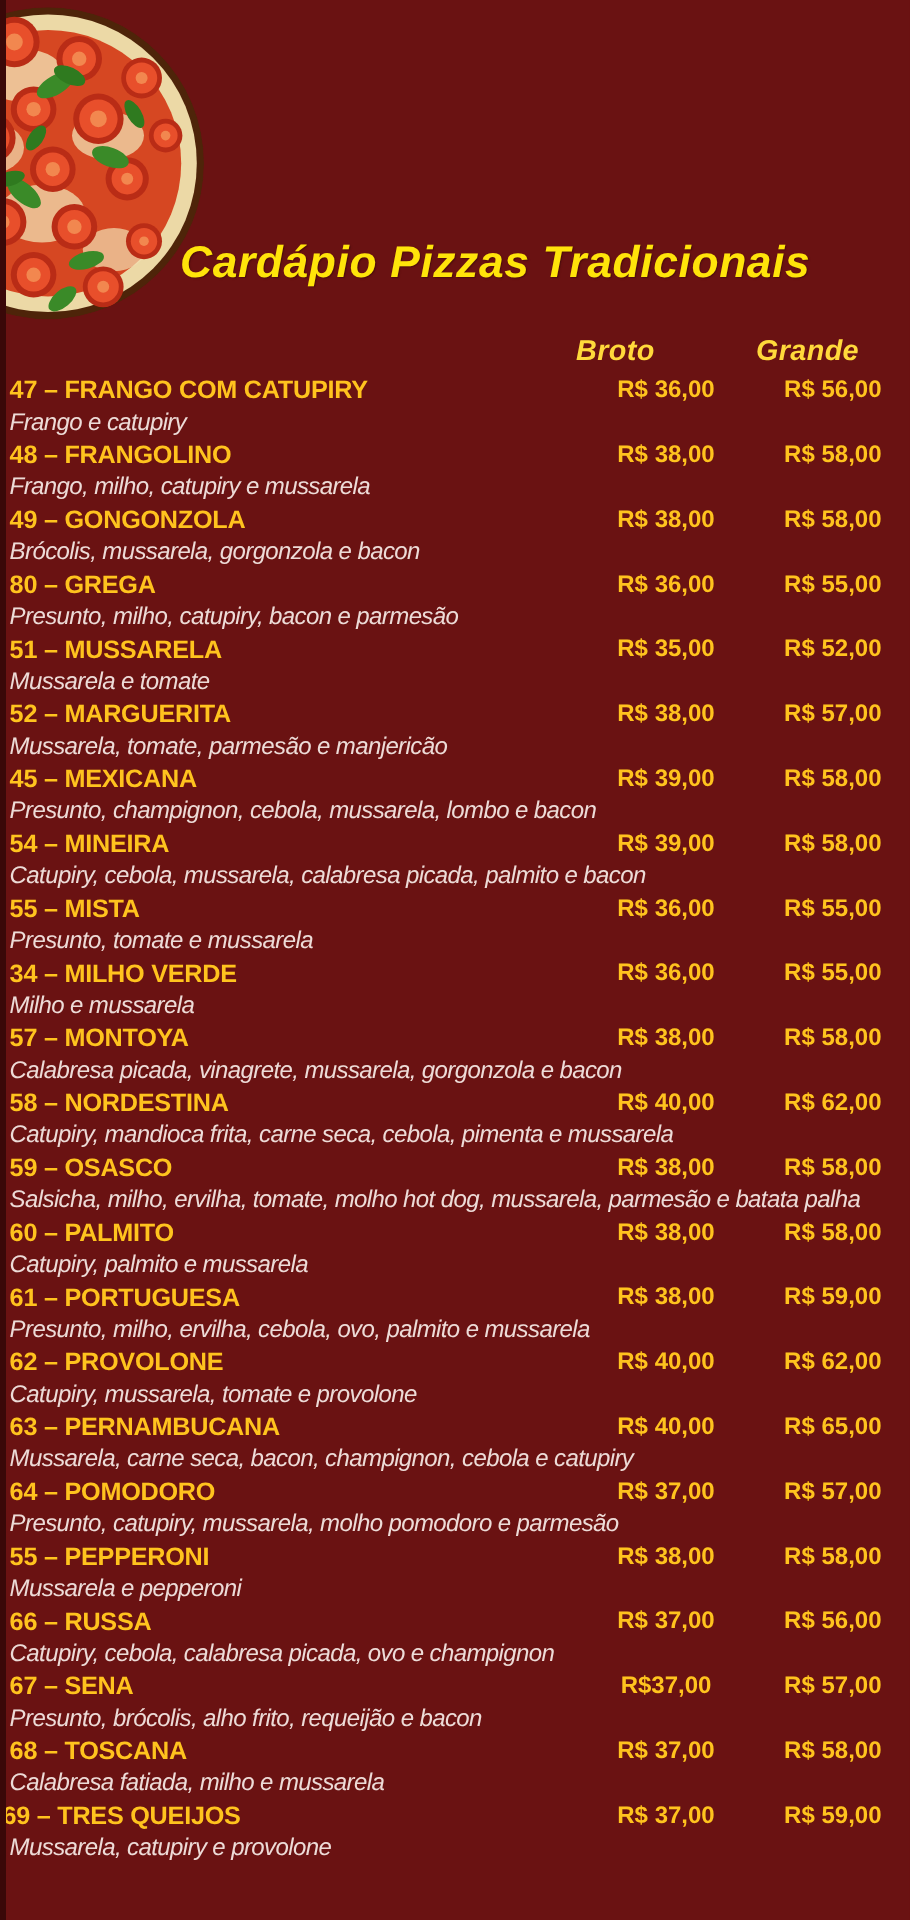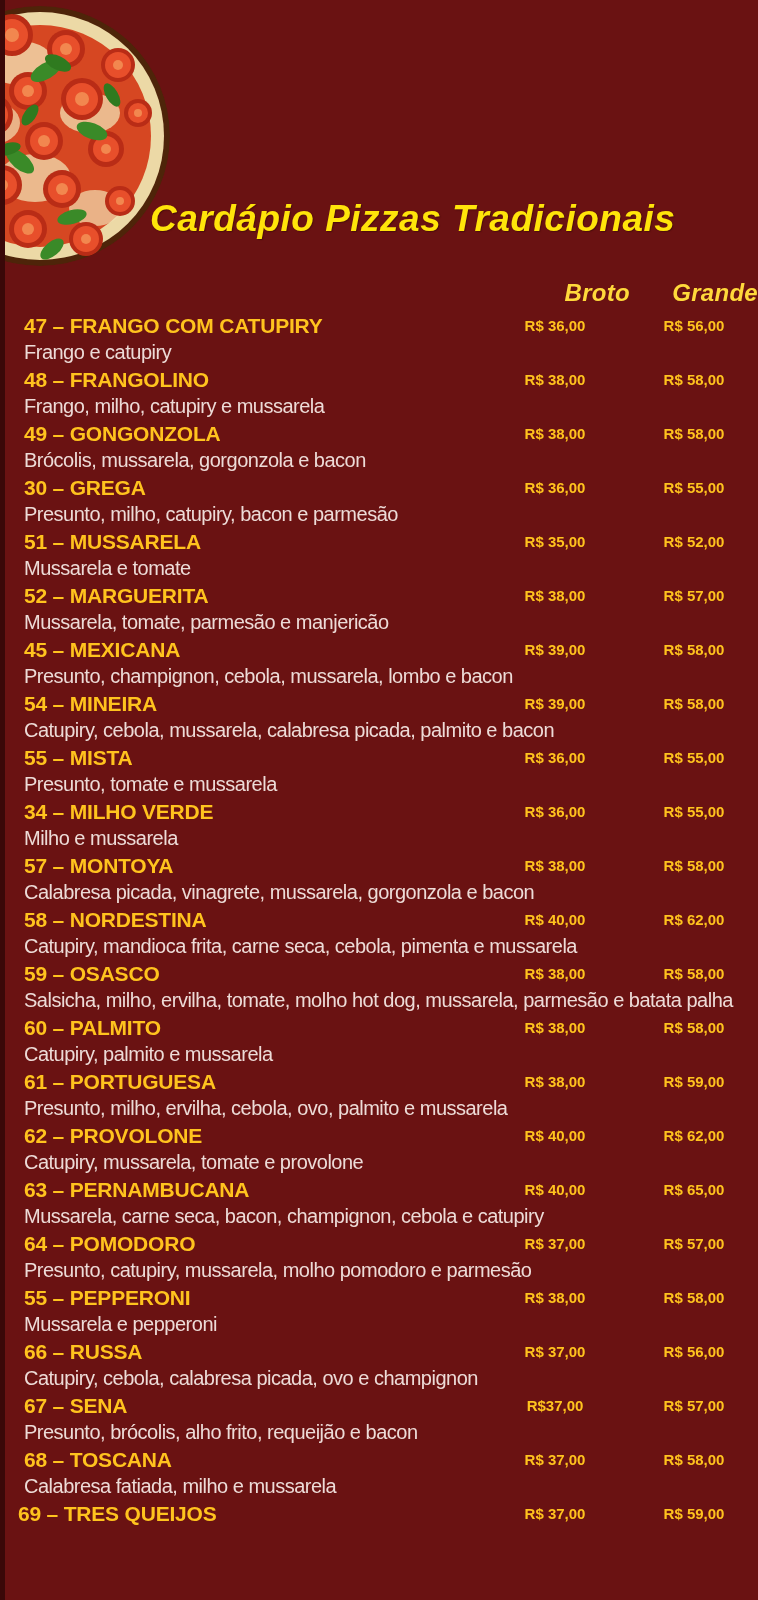--- a/index.html
+++ b/index.html
@@ -35,52 +35,53 @@
     white-space:nowrap;
     text-shadow:1px 1px 1px rgba(60,10,10,.6);
   }
   .col-headers{
     position:absolute;left:0;bottom:5px;width:100%;
     display:flex;align-items:baseline;
   }
   .col-headers .spacer{flex:1;}
   .ch{
     font-size:24px;font-weight:bold;font-style:italic;
-    color:var(--colhead);text-align:right;
+    color:var(--colhead);text-align:left;
     letter-spacing:0.3px;
   }
   .ch-broto{width:150px;}
   .ch-grande{width:128px;}
   
   .menu-list{position:relative;}
-  .item{height:54px;margin-left:16px;}
+  .item{height:54px;}
   .item .row{display:flex;align-items:center;height:27px;}
   .item .name{
     flex:1;
     padding-left:8px;
     font-size:21px;font-weight:bold;
     color:var(--gold);
     letter-spacing:-0.2px;
     white-space:nowrap;
   }
   .price{
-    font-size:15px;font-weight:bold;
+    font-size:20px;font-weight:bold;
     color:var(--gold);
     text-align:center;
     white-space:nowrap;
   }
   .price-broto{width:150px;}
   .price-grande{width:128px;}
   .item .desc{
     height:27px;display:flex;align-items:center;
     padding-left:8px;
     font-size:20px;
     color:var(--desc);
     letter-spacing:-0.5px;
     white-space:nowrap;
+    font-style:italic;
   }
   .item.bleed .name{margin-left:-6px;}
 </style>
 </head>
 <body>
 
 <div class="left-edge"></div>
 
 <div class="header">
 
@@ -193,21 +194,21 @@
     <div class="row">
       <div class="name">49 – GONGONZOLA</div>
       <div class="price price-broto">R$ 38,00</div>
       <div class="price price-grande">R$ 58,00</div>
     </div>
     <div class="desc">Brócolis, mussarela, gorgonzola e bacon</div>
   </div>
 
   <div class="item">
     <div class="row">
-      <div class="name">30 – GREGA</div>
+      <div class="name">80 – GREGA</div>
       <div class="price price-broto">R$ 36,00</div>
       <div class="price price-grande">R$ 55,00</div>
     </div>
     <div class="desc">Presunto, milho, catupiry, bacon e parmesão</div>
   </div>
 
   <div class="item">
     <div class="row">
       <div class="name">51 – MUSSARELA</div>
       <div class="price price-broto">R$ 35,00</div>
@@ -368,14 +369,15 @@
     </div>
     <div class="desc">Calabresa fatiada, milho e mussarela</div>
   </div>
 
   <div class="item bleed">
     <div class="row">
       <div class="name">69 – TRES QUEIJOS</div>
       <div class="price price-broto">R$ 37,00</div>
       <div class="price price-grande">R$ 59,00</div>
     </div>
+    <div class="desc">Mussarela, catupiry e provolone</div>
   </div>
 </div>
 
 </body></html>

